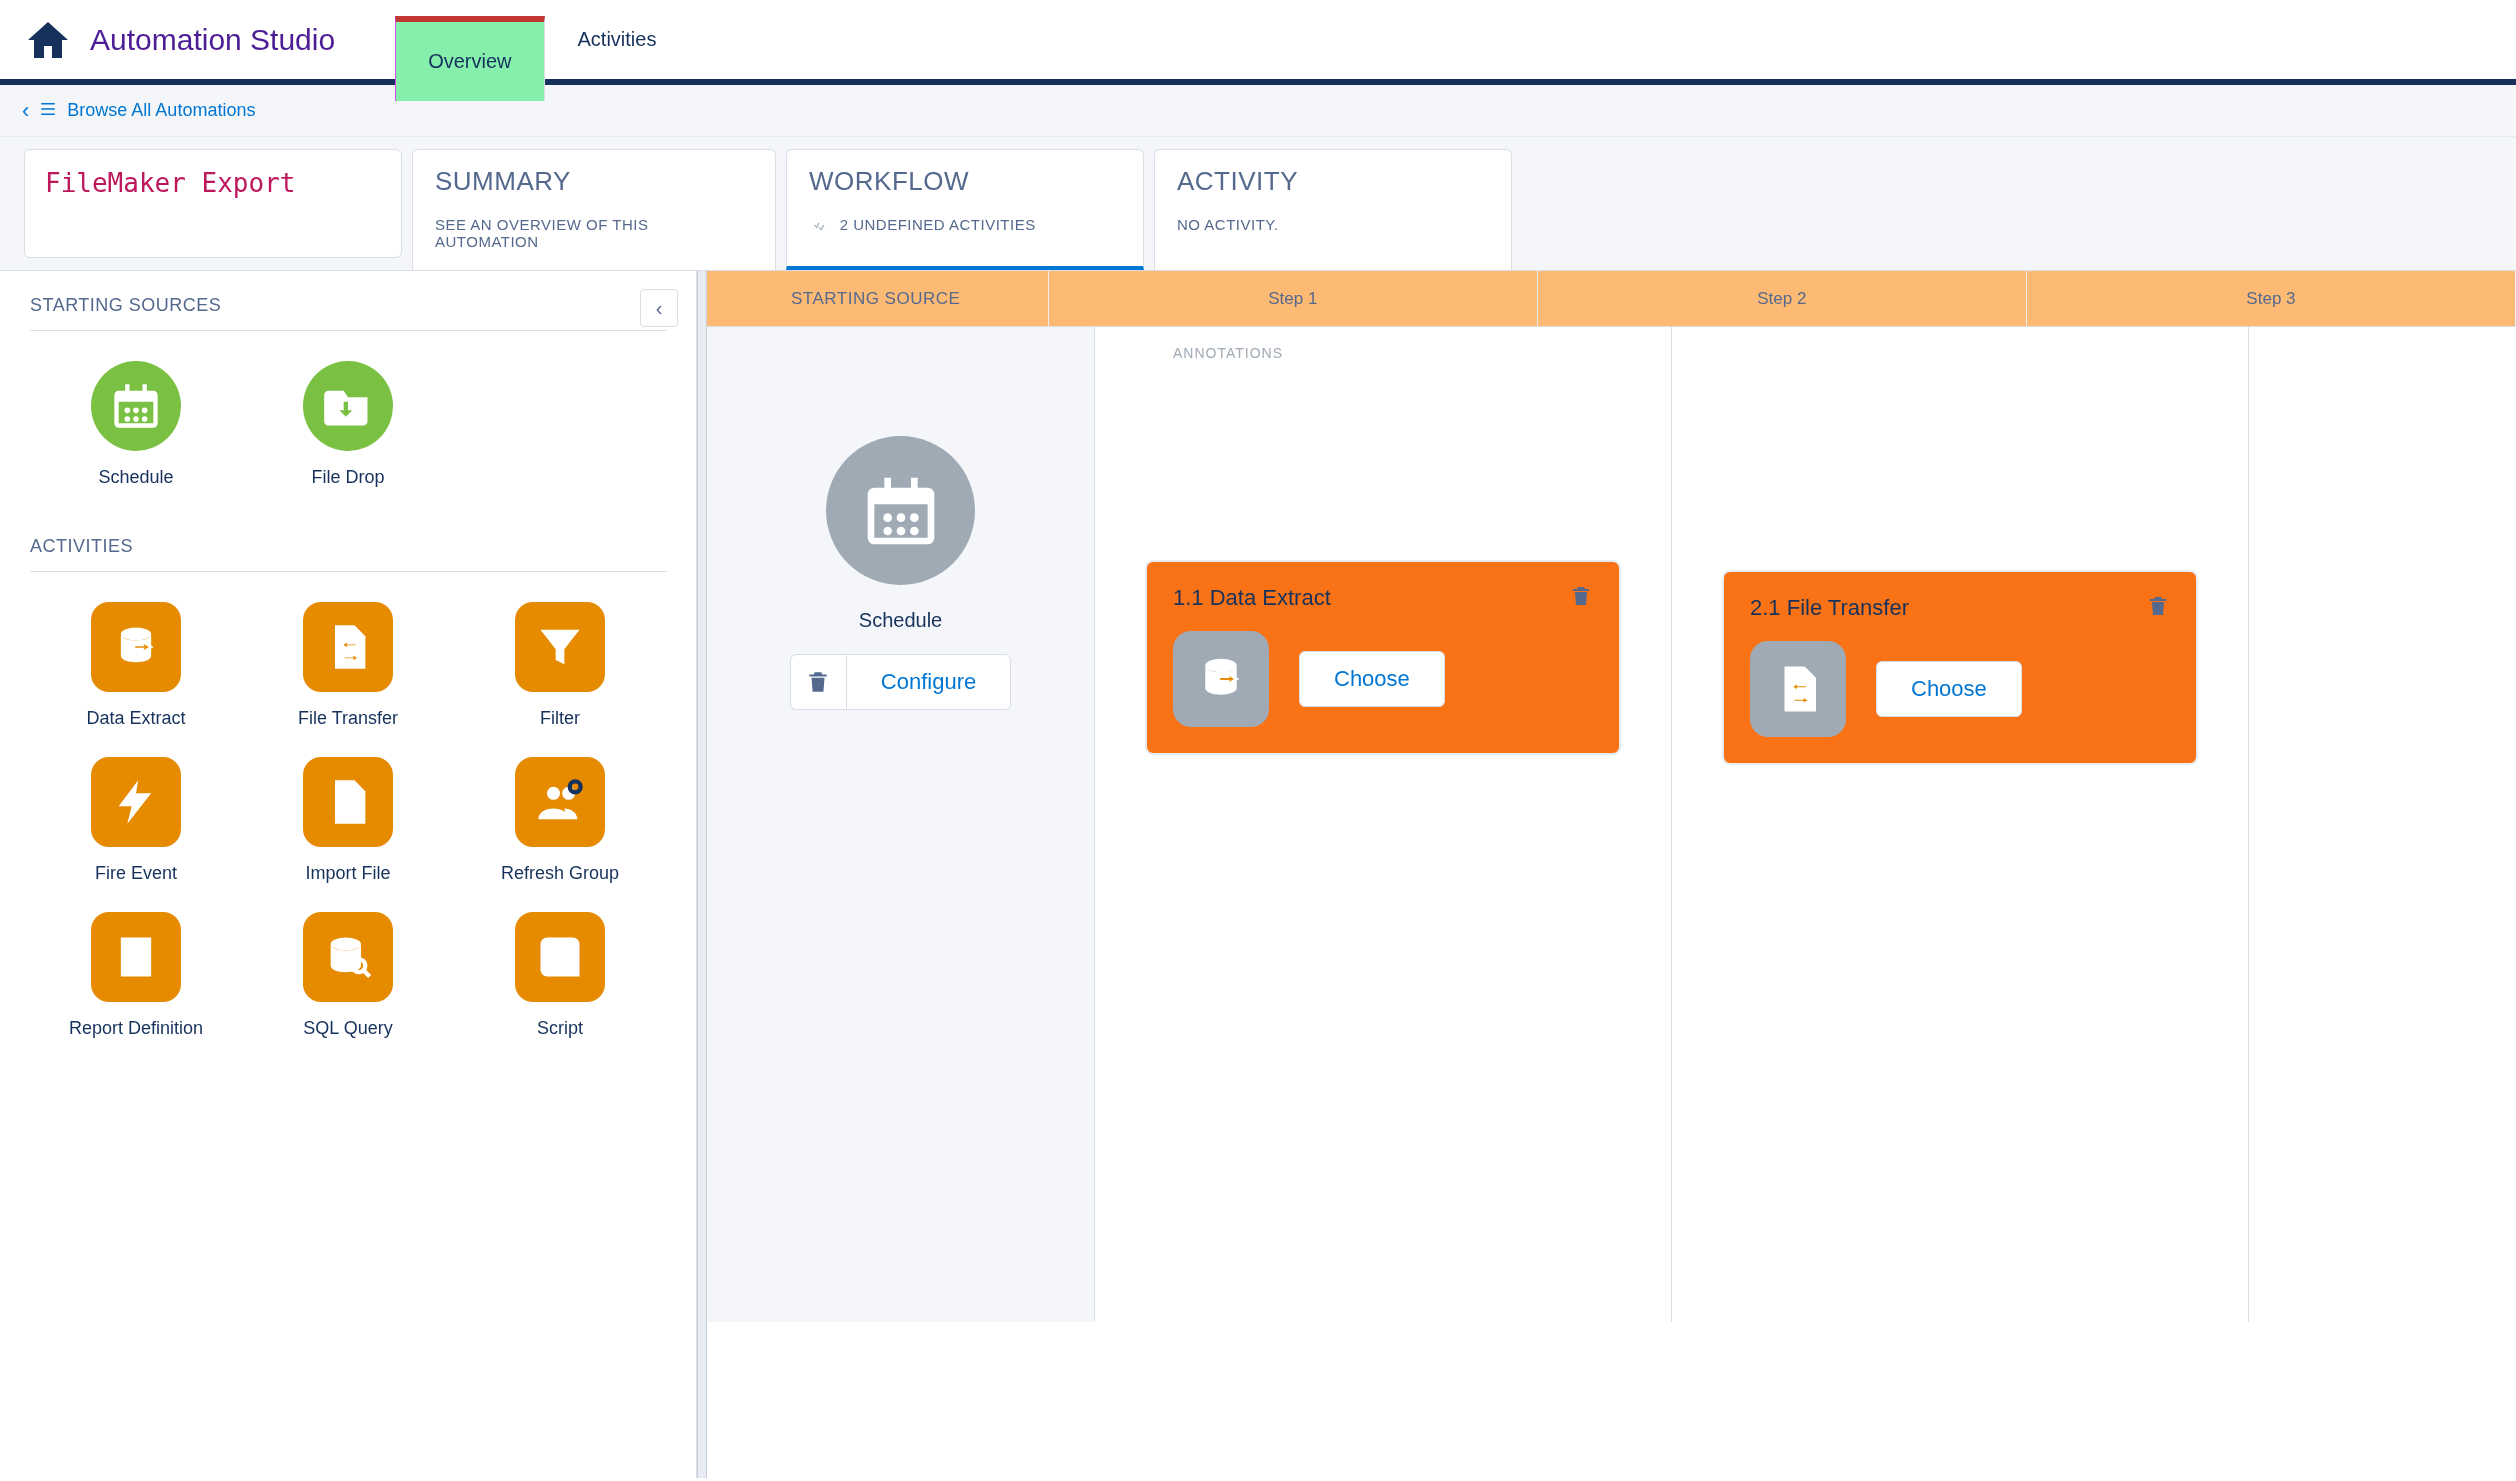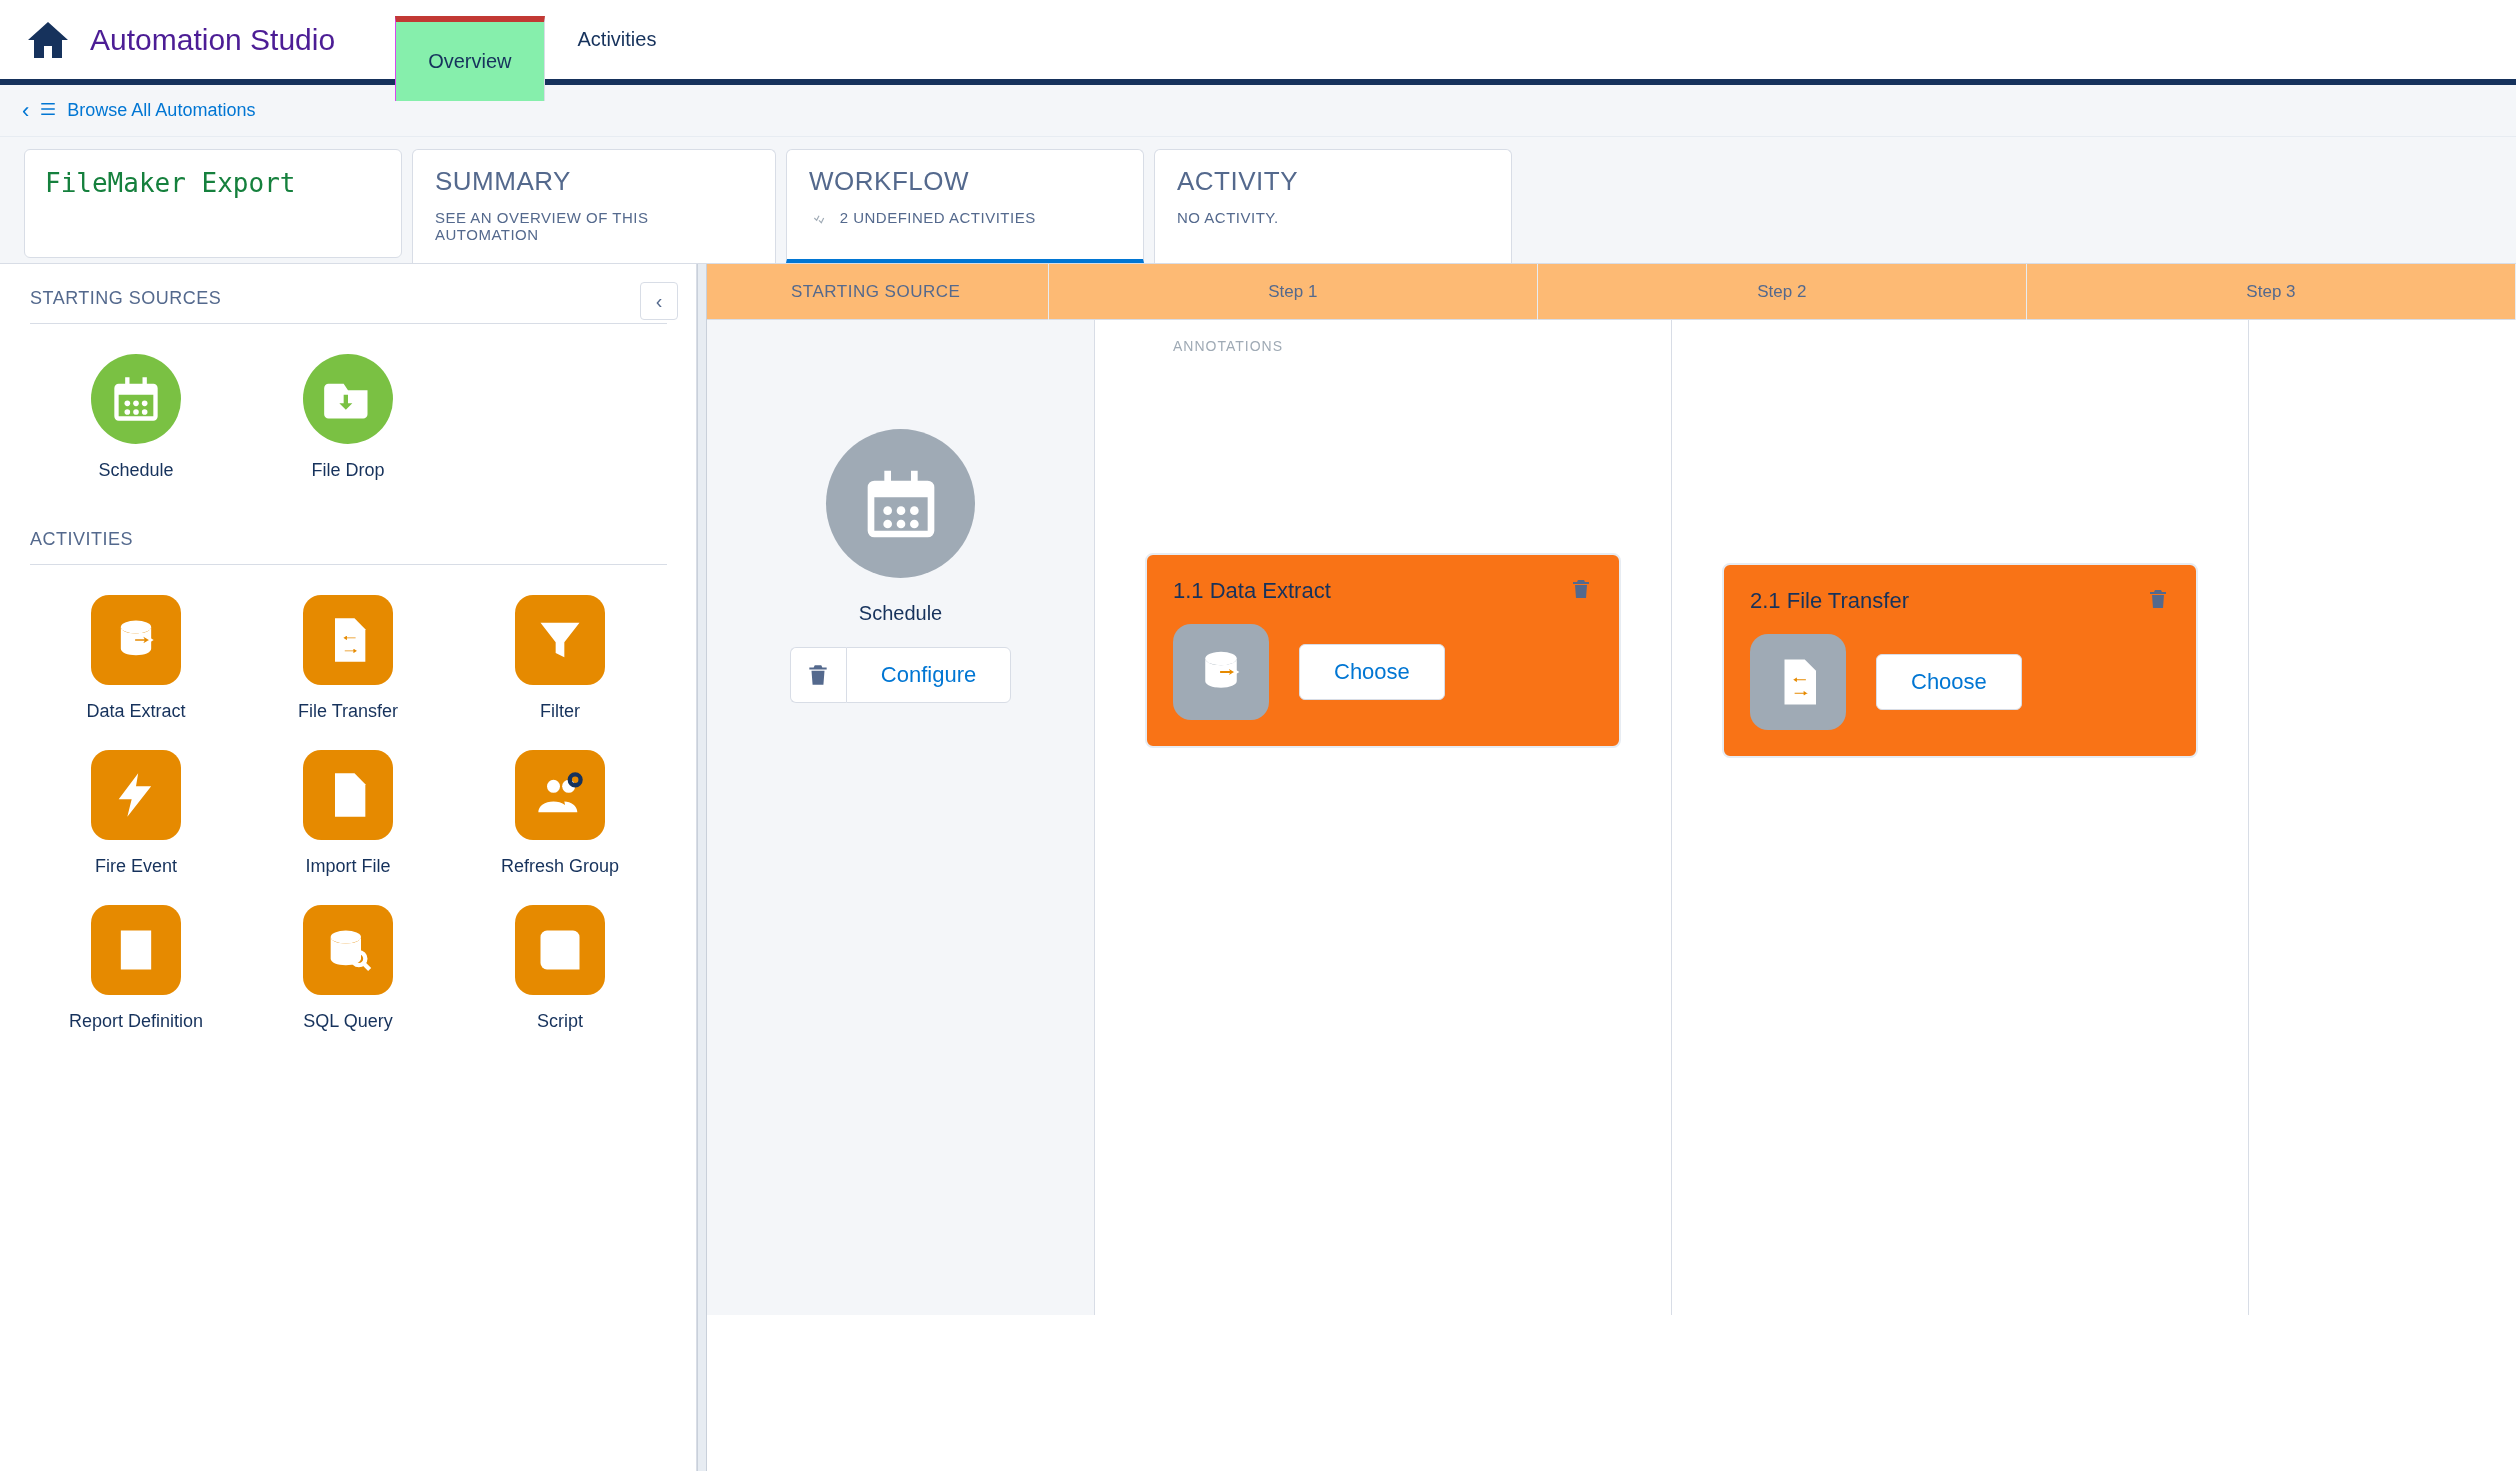--- a/index.html
+++ b/index.html
@@ -63,33 +63,33 @@
   background:#f4f6f9;
   padding: 12px 0 0 24px;
   gap:10px;
   border-bottom:1px solid #d8dde6;
 }
 .name-input {
   width:378px; height:109px;
   border:1px solid #d8dde6; border-radius:6px;
   background:#fff;
   padding:18px 20px;
-  font-size:26px; color:#15803d;
+  font-size:26px; color:#be185d;
   resize:none;
 }
 .summary-card {
   min-width:358px;
   border:1px solid #d8dde6; border-radius:6px 6px 0 0;
   border-bottom:none;
   background:#fff;
   padding:16px 22px 20px;
   cursor:pointer;
 }
 .summary-card .title { font-size:26px; color:#54698d; letter-spacing:0.5px; }
-.summary-card .sub  { font-size:15px; color:#54698d; letter-spacing:0.5px; margin-top:12px; max-width:318px;}
+.summary-card .sub  { font-size:15px; color:#54698d; letter-spacing:0.5px; margin-top:19px; max-width:318px;}
 .summary-card.active { border-bottom:4px solid #0176d3; }
 .summary-card .sub .icon-und { display:inline-block; vertical-align:middle; margin-right:6px; color:#9faab5;}
 
 
 .work {
   display:flex;
   height:calc(100% - 85px - 52px - 137px);
 }
 .palette {
   width:697px;

